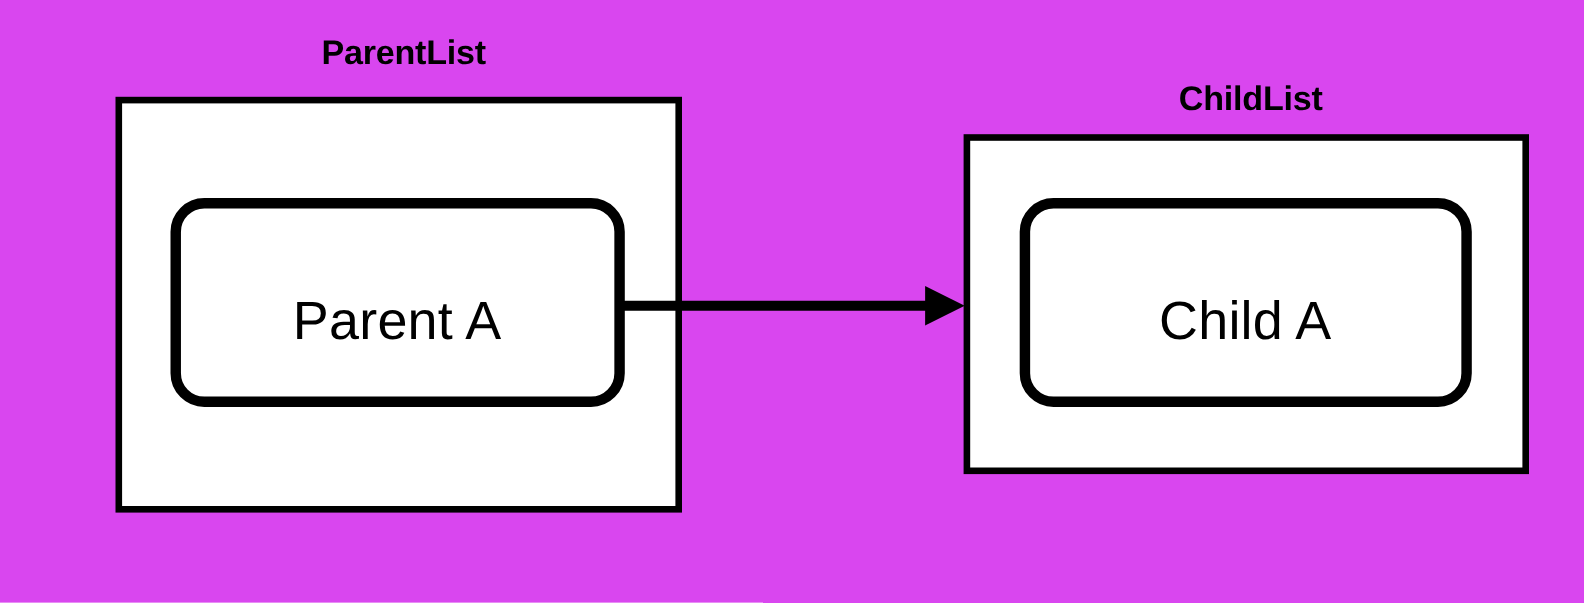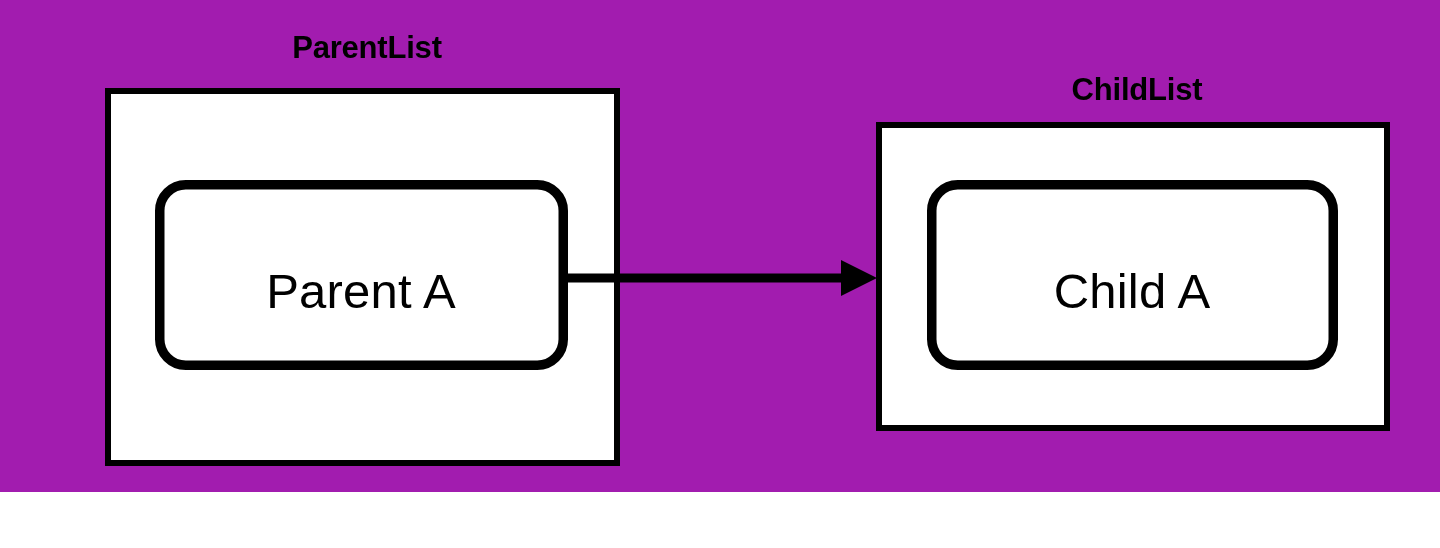--- a/index.html
+++ b/index.html
@@ -7,22 +7,22 @@
     padding: 0;
     background: #ffffff;
   }
   body {
     font-family: "Liberation Sans", sans-serif;
     -webkit-font-smoothing: antialiased;
   }
   #diagram-canvas {
     position: relative;
     width: 1440px;
-    height: 492px;
-    background: #a21caf;
+    height: 548px;
+    background: #d946ef;
     overflow: hidden;
   }
   #diagram-svg {
     position: absolute;
     top: 0;
     left: 0;
     width: 1440px;
     height: 548px;
     display: block;
   }

